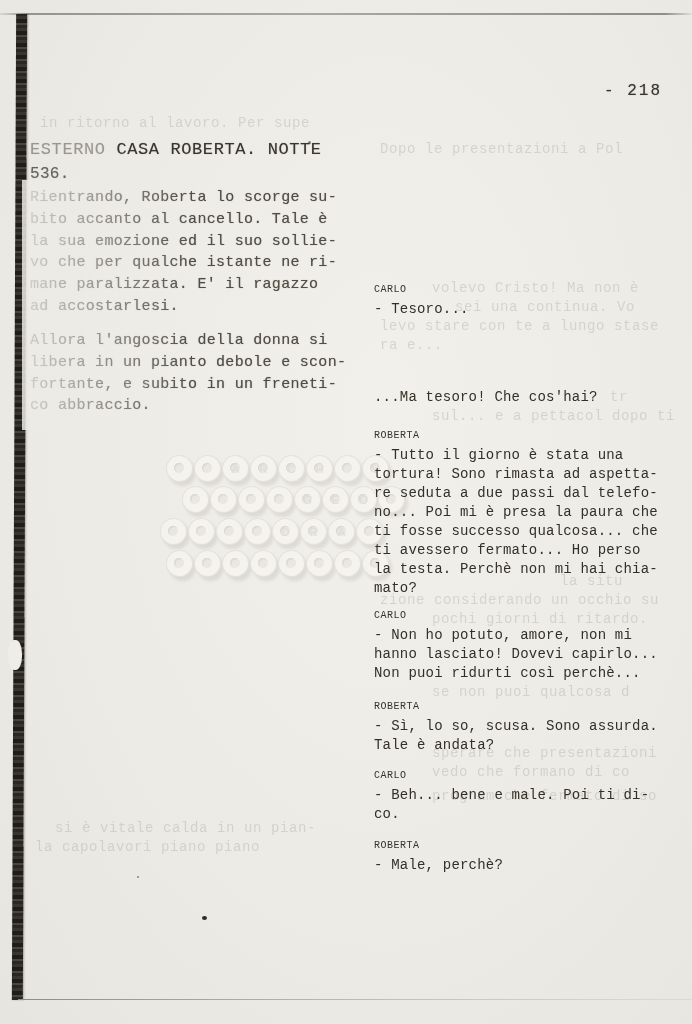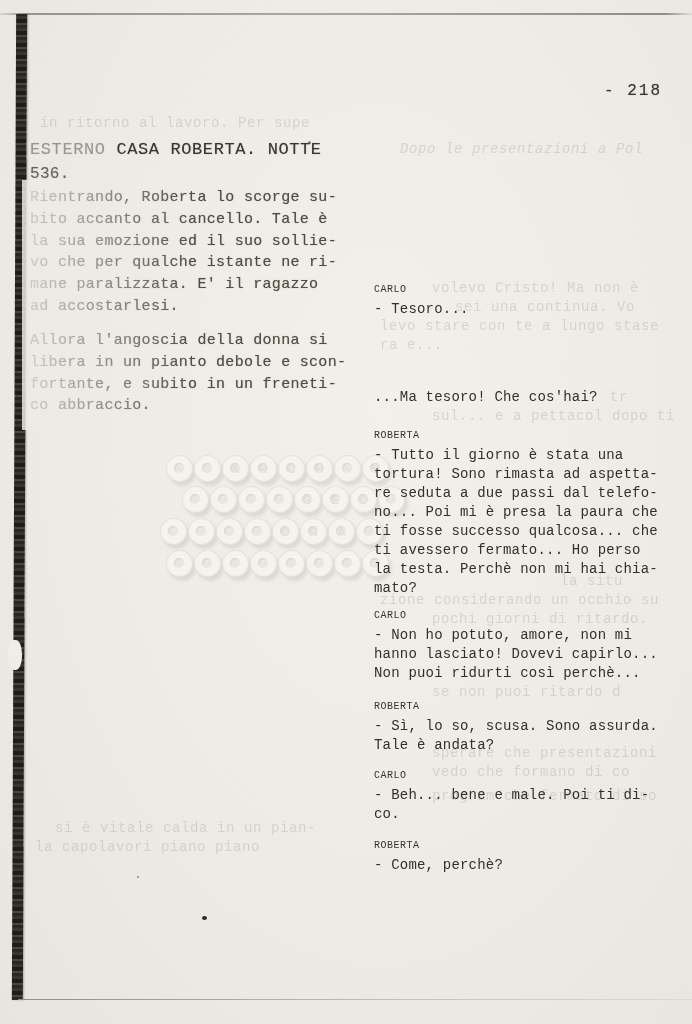--- a/index.html
+++ b/index.html
@@ -197,31 +197,31 @@
         <span class="wmc">
           <b></b>
         </span>
         <span class="wmc">
           <b></b>
         </span>
       </div>
   </div>
 
   <div class="ghost" style="left:40px;top:114px;">in ritorno al lavoro. Per supe</div>
-  <div class="ghost" style="left:400px;top:140px;font-style:italic;">Dopo le presentazioni a Pol</div>
+  <div class="ghost" style="left:380px;top:140px;">Dopo le presentazioni a Pol</div>
   <div class="ghost" style="left:432px;top:279px;">volevo Cristo! Ma non è</div>
   <div class="ghost" style="left:455px;top:298px;">sei una continua. Vo</div>
   <div class="ghost" style="left:380px;top:317px;">levo stare con te a lungo stase</div>
   <div class="ghost" style="left:380px;top:336px;">ra e...</div>
   <div class="ghost" style="left:610px;top:388px;">tr</div>
   <div class="ghost" style="left:432px;top:407px;">sul... e a pettacol dopo ti</div>
   <div class="ghost" style="left:560px;top:572px;">la situ</div>
   <div class="ghost" style="left:380px;top:591px;">zione considerando un occhio su</div>
   <div class="ghost" style="left:432px;top:610px;">pochi giorni di ritardo.</div>
-  <div class="ghost" style="left:432px;top:683px;">se non puoi ritardo d</div>
+  <div class="ghost" style="left:432px;top:683px;">se non puoi qualcosa d</div>
   <div class="ghost" style="left:432px;top:744px;">sperare che presentazioni</div>
   <div class="ghost" style="left:432px;top:763px;">vedo che formano di co</div>
   <div class="ghost" style="left:432px;top:787px;">program che fermato di so</div>
   <div class="ghost" style="left:55px;top:819px;">si è vitale calda in un pian-</div>
   <div class="ghost" style="left:35px;top:838px;">la capolavori piano piano</div>
 
   <div class="tw page-number">- 218</div>
 
   <div class="tw slugline"><span class="smudged">ESTERNO</span><span> CASA ROBERTA. NOTTE</span></div>
   <div class="tw scene-number">536.</div>
@@ -273,20 +273,20 @@
   </div>
 
   <div class="dlg" style="top:766px;">
     <div class="speaker">CARLO</div>
     <div class="lines">- Beh... bene e male. Poi ti di-
 co.</div>
   </div>
 
   <div class="dlg" style="top:836px;">
     <div class="speaker">ROBERTA</div>
-    <div class="lines">- Come, perchè?</div>
+    <div class="lines">- Male, perchè?</div>
   </div>
 
   <div class="speck" style="left:202px;top:916px;width:5px;height:4px;"></div>
   <div class="speck" style="left:137px;top:876px;width:2px;height:2px;opacity:.5;"></div>
   <div class="speck" style="left:308px;top:141px;width:3px;height:3px;opacity:.55;"></div>
 
 </div>
 
 </body></html>

